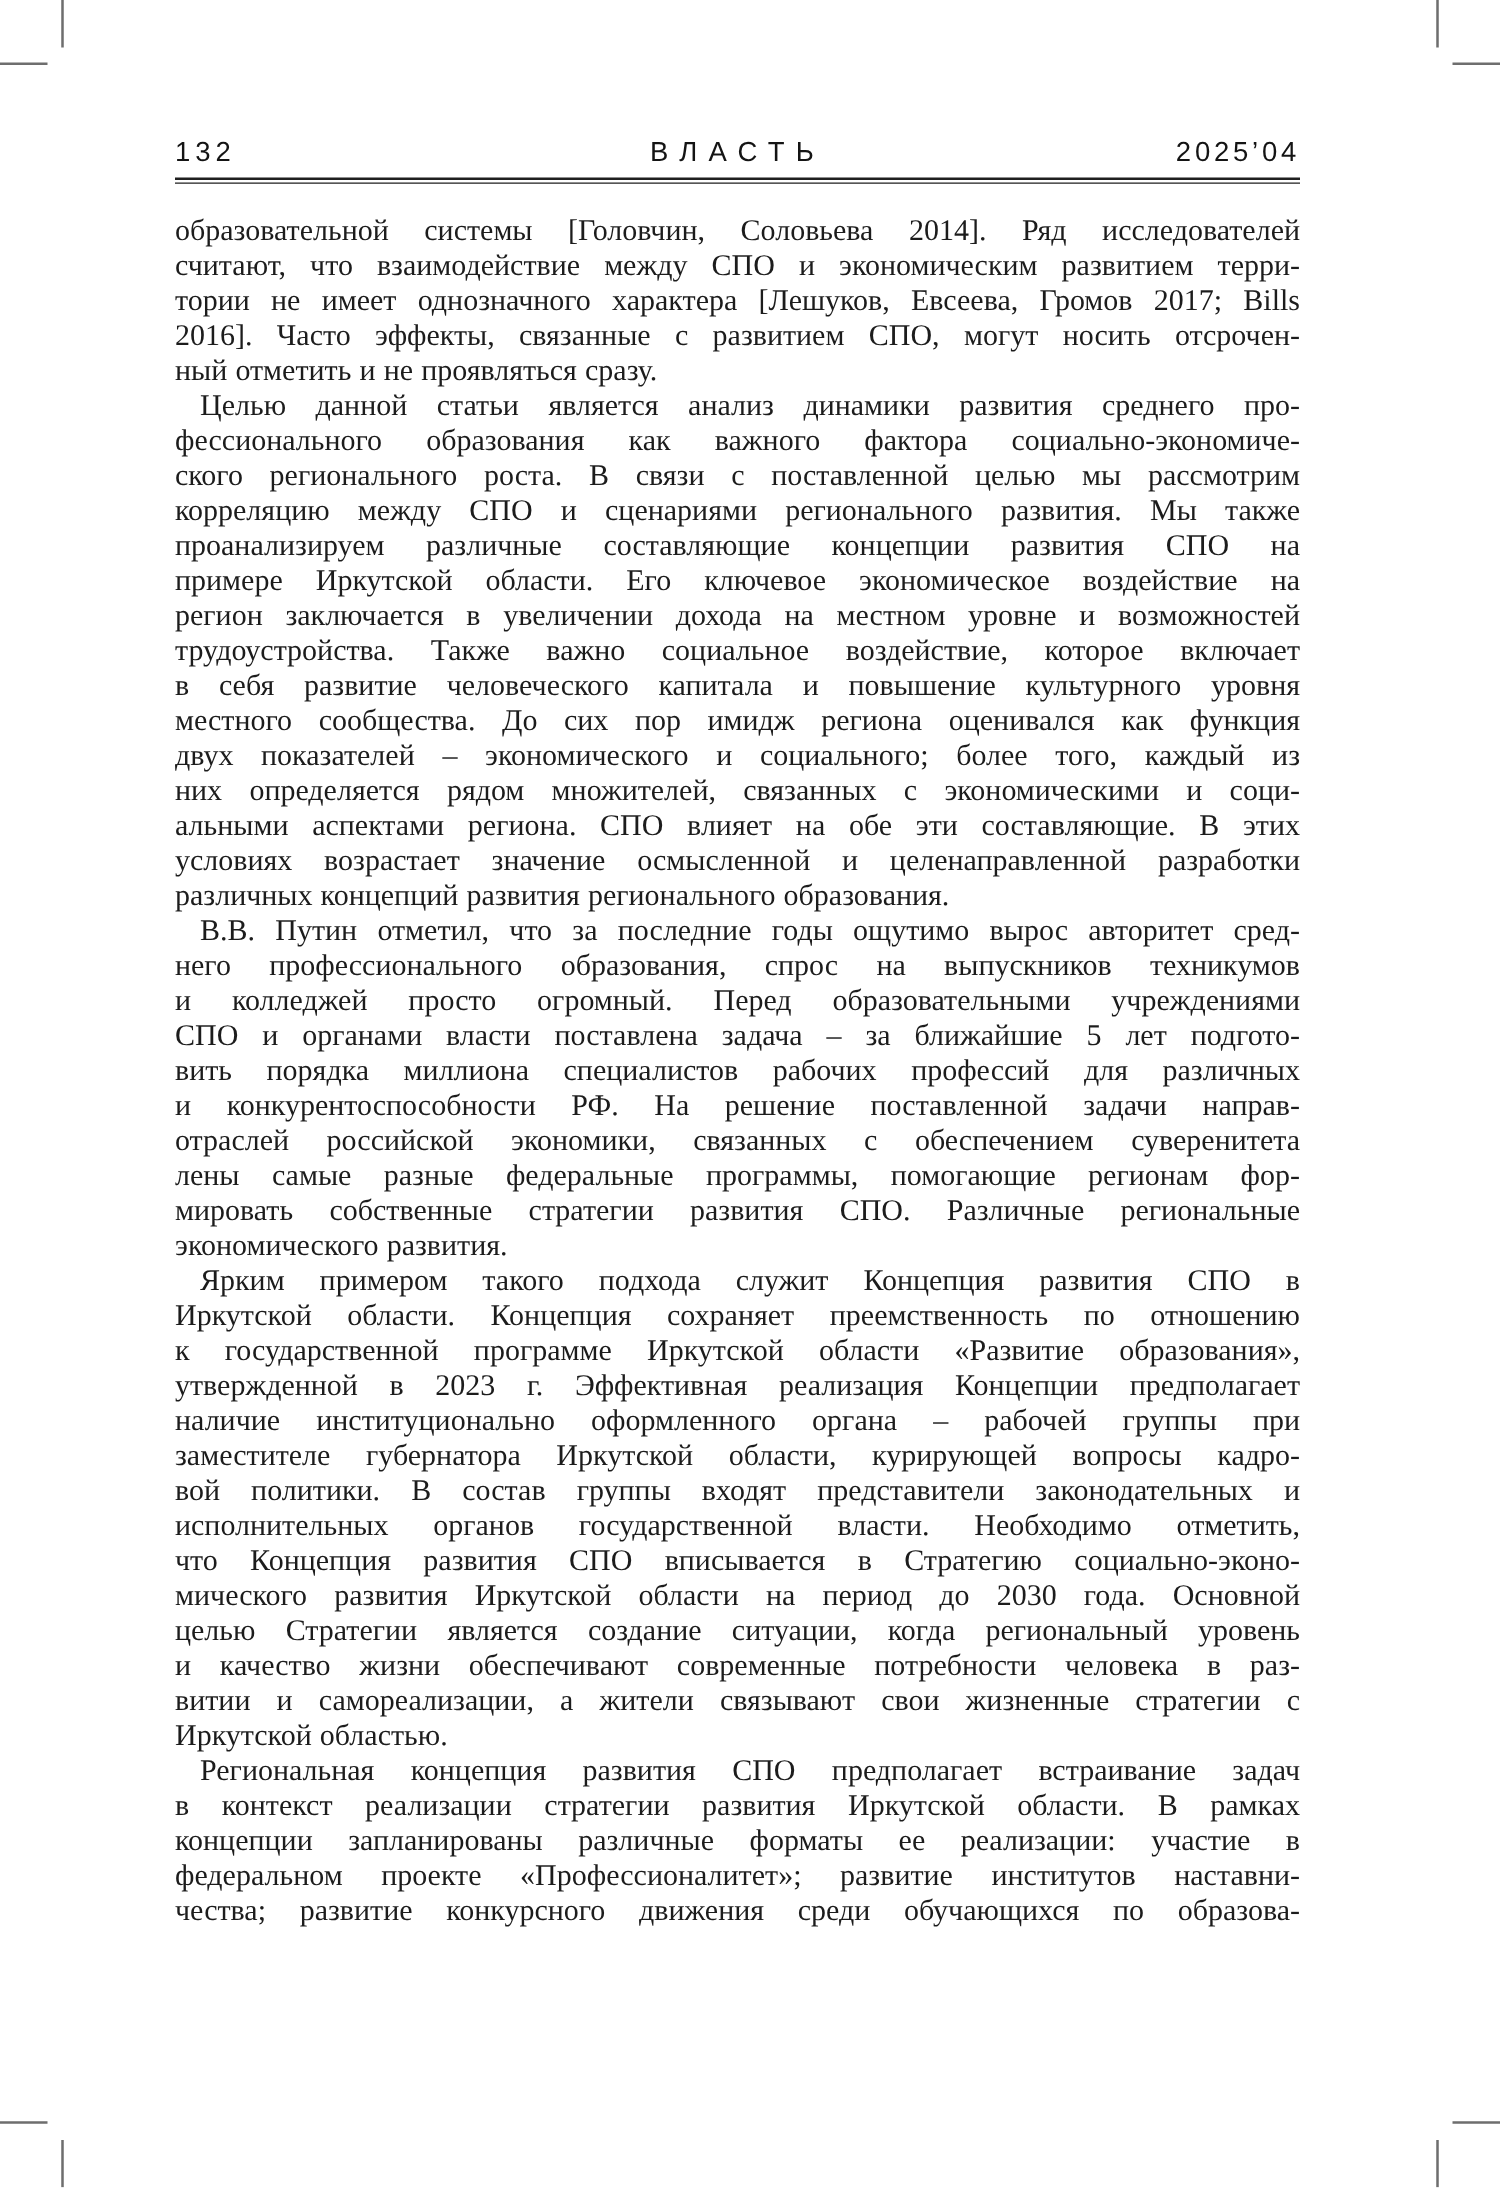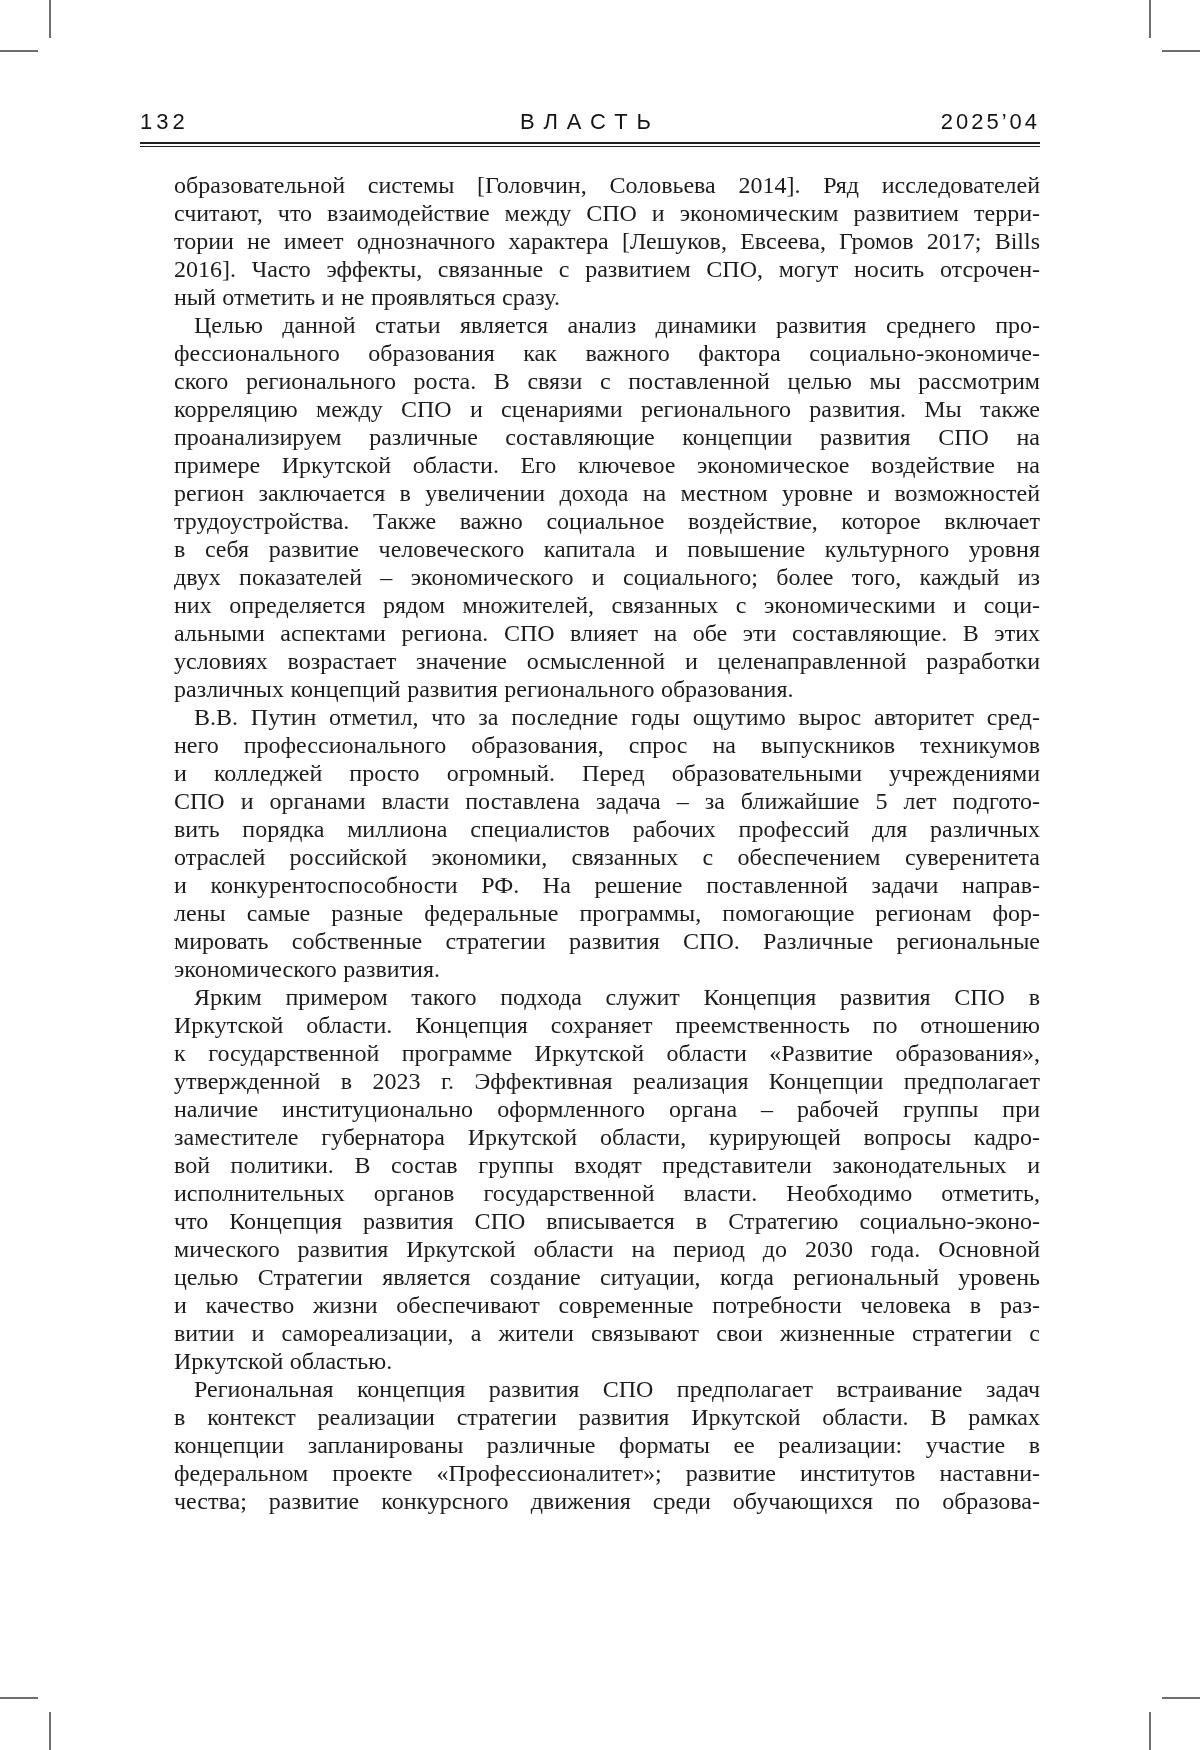--- a/index.html
+++ b/index.html
@@ -60,21 +60,20 @@
     font-size: 24px;
     line-height: 28px;
   }
   .para { margin: 0; }
   .para.indent .tline:first-child { text-indent: 20px; }
   .tline {
     text-align: justify;
     text-align-last: justify;
     white-space: normal;
     word-spacing: 0.5px;
-    margin-left: 34px;
   }
   .tline.last { text-align-last: left; }
 </style>
 </head>
 <body>
 
 <div class="page">
 
   <div class="crop v tl-v"></div>
   <div class="crop h tl-h"></div>
@@ -103,34 +102,35 @@
       <div class="para indent">
         <div class="tline">Целью данной статьи является анализ динамики развития среднего про-</div>
         <div class="tline">фессионального образования как важного фактора социально-экономиче-</div>
         <div class="tline">ского регионального роста. В связи с поставленной целью мы рассмотрим</div>
         <div class="tline">корреляцию между СПО и сценариями регионального развития. Мы также</div>
         <div class="tline">проанализируем различные составляющие концепции развития СПО на</div>
         <div class="tline">примере Иркутской области. Его ключевое экономическое воздействие на</div>
         <div class="tline">регион заключается в увеличении дохода на местном уровне и возможностей</div>
         <div class="tline">трудоустройства. Также важно социальное воздействие, которое включает</div>
         <div class="tline">в себя развитие человеческого капитала и повышение культурного уровня</div>
+        <div class="tline">местного сообщества. До сих пор имидж региона оценивался как функция</div>
         <div class="tline">двух показателей – экономического и социального; более того, каждый из</div>
         <div class="tline">них определяется рядом множителей, связанных с экономическими и соци-</div>
         <div class="tline">альными аспектами региона. СПО влияет на обе эти составляющие. В этих</div>
         <div class="tline">условиях возрастает значение осмысленной и целенаправленной разработки</div>
         <div class="tline last">различных концепций развития регионального образования.</div>
       </div>
       <div class="para indent">
         <div class="tline">В.В. Путин отметил, что за последние годы ощутимо вырос авторитет сред-</div>
         <div class="tline">него профессионального образования, спрос на выпускников техникумов</div>
         <div class="tline">и колледжей просто огромный. Перед образовательными учреждениями</div>
         <div class="tline">СПО и органами власти поставлена задача – за ближайшие 5 лет подгото-</div>
         <div class="tline">вить порядка миллиона специалистов рабочих профессий для различных</div>
+        <div class="tline">и конкурентоспособности РФ. На решение поставленной задачи направ-</div>
         <div class="tline">отраслей российской экономики, связанных с обеспечением суверенитета</div>
-        <div class="tline">и конкурентоспособности РФ. На решение поставленной задачи направ-</div>
         <div class="tline">лены самые разные федеральные программы, помогающие регионам фор-</div>
         <div class="tline">мировать собственные стратегии развития СПО. Различные региональные</div>
         <div class="tline last">экономического развития.</div>
       </div>
       <div class="para indent">
         <div class="tline">Ярким примером такого подхода служит Концепция развития СПО в</div>
         <div class="tline">Иркутской области. Концепция сохраняет преемственность по отношению</div>
         <div class="tline">к государственной программе Иркутской области «Развитие образования»,</div>
         <div class="tline">утвержденной в 2023 г. Эффективная реализация Концепции предполагает</div>
         <div class="tline">наличие институционально оформленного органа – рабочей группы при</div>

